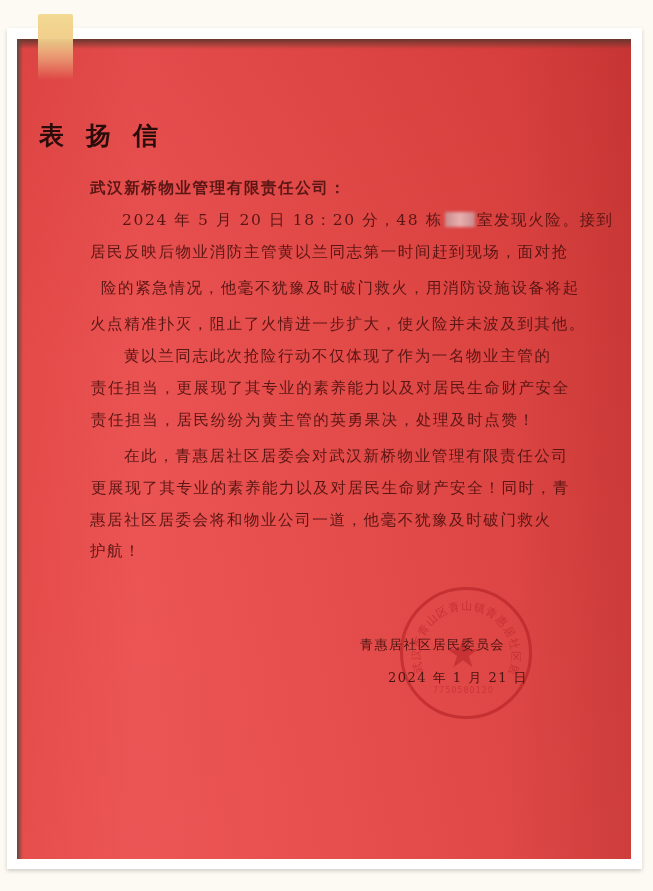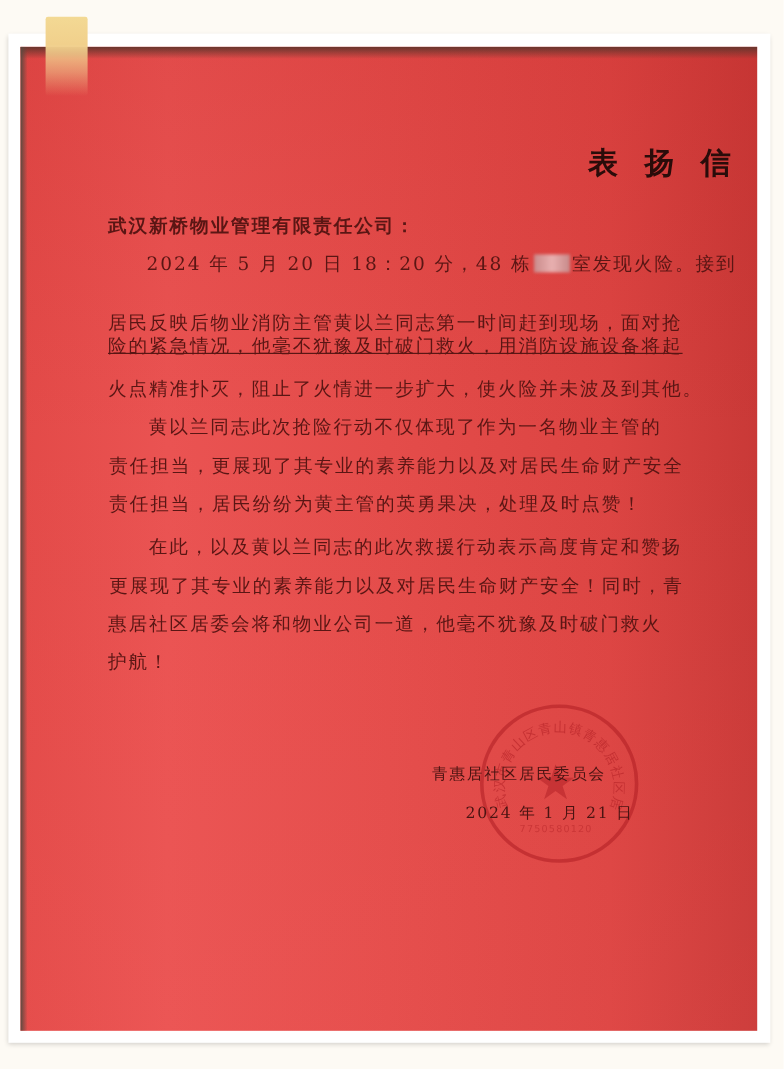--- a/index.html
+++ b/index.html
@@ -28,21 +28,21 @@
     position:absolute; left:0; top:0; width:100%; height:100%;
     background: linear-gradient(180deg, rgba(180,30,30,0.15) 0%, rgba(255,255,255,0) 40%, rgba(255,120,120,0.08) 100%);
   }
   .tape {
     position:absolute; left:38px; top:14px; width:35px; height:66px;
     background: linear-gradient(180deg, #f3d994 0%, #f1d08c 35%, rgba(240,200,140,0.55) 70%, rgba(240,200,140,0) 100%);
     border-radius:2px;
   }
   .text { position:absolute; color:#4a1412; }
   .title {
-    left:0; width:614px; top:80px; text-align:right;
+    left:0; width:614px; top:80px; text-align:left;
     font-family:"DejaVu Sans", "Liberation Sans", sans-serif; font-weight:bold;
     font-size:25px; letter-spacing:22px; color:#2a0c0a; text-indent:22px;
   }
   .para { left:0; width:614px; font-size:15.5px; line-height:32px; letter-spacing:1.6px; color:#5a1614; }
   .line { position:absolute; white-space:nowrap; }
   .blur {
     display:inline-block; width:30px; height:15px; vertical-align:-2px;
     background:linear-gradient(90deg,#c98a8a,#e8b0b0,#c78989); filter:blur(1.5px); margin:0 2px;
   }
   .stamp {
@@ -71,32 +71,32 @@
   <div class="shade"></div>
 
   <div class="text title">表扬信</div>
 
   <div class="text para" style="top:133px;">
     <div class="line" style="left:73px; top:0;font-weight:bold;">武汉新桥物业管理有限责任公司：</div>
 
     <div class="line" style="left:105px; top:32px;">
       <span>2024 年 5 月 20 日 18：20 分，48 栋</span><span class="blur"></span><span>室发现火险。接到</span>
     </div>
-    <div class="line" style="left:73px; top:64px;margin-top:17px;">居民反映后物业消防主管黄以兰同志第一时间赶到现场，面对抢</div>
-    <div class="line" style="left:73px; top:100px;text-decoration:underline;">险的紧急情况，他毫不犹豫及时破门救火，用消防设施设备将起</div>
+    <div class="line" style="left:73px; top:64px;">居民反映后物业消防主管黄以兰同志第一时间赶到现场，面对抢</div>
+    <div class="line" style="left:84px; top:100px;">险的紧急情况，他毫不犹豫及时破门救火，用消防设施设备将起</div>
     <div class="line" style="left:73px; top:136px;">火点精准扑灭，阻止了火情进一步扩大，使火险并未波及到其他。</div>
 
     <div class="line" style="left:107px; top:168px;">黄以兰同志此次抢险行动不仅体现了作为一名物业主管的</div>
     <div class="line" style="left:74px; top:200px;">责任担当，更展现了其专业的素养能力以及对居民生命财产安全</div>
     <div class="line" style="left:74px; top:232px;">责任担当，居民纷纷为黄主管的英勇果决，处理及时点赞！</div>
 
-    <div class="line" style="left:107px; top:268px;">在此，以及黄以兰同志的此次救援行动表示高度肯定和赞扬</div>
+    <div class="line" style="left:107px; top:268px;">在此，青惠居社区居委会对武汉新桥物业管理有限责任公司</div>
     <div class="line" style="left:74px; top:300px;">更展现了其专业的素养能力以及对居民生命财产安全！同时，青</div>
     <div class="line" style="left:73px; top:332px;">惠居社区居委会将和物业公司一道，他毫不犹豫及时破门救火</div>
-    <div class="line" style="left:73px; top:364px;">护航！</div>
+    <div class="line" style="left:73px; top:364px;font-family:Liberation Mono, monospace;">护航！</div>
   </div>
 
   <div class="stamp" style="left:383px; top:548px;">
     <svg class="stamp-ring" viewBox="0 0 126 126">
       <defs>
         <path id="ringpath" d="M 20 82 A 46 46 0 1 1 106 82"></path>
       </defs>
       <text font-size="11" fill="rgba(175,30,35,0.55)" font-family="DejaVu Sans, sans-serif" letter-spacing="1">
         <textPath href="#ringpath">武汉市青山区青山镇青惠居社区居民委员会</textPath>
       </text>

